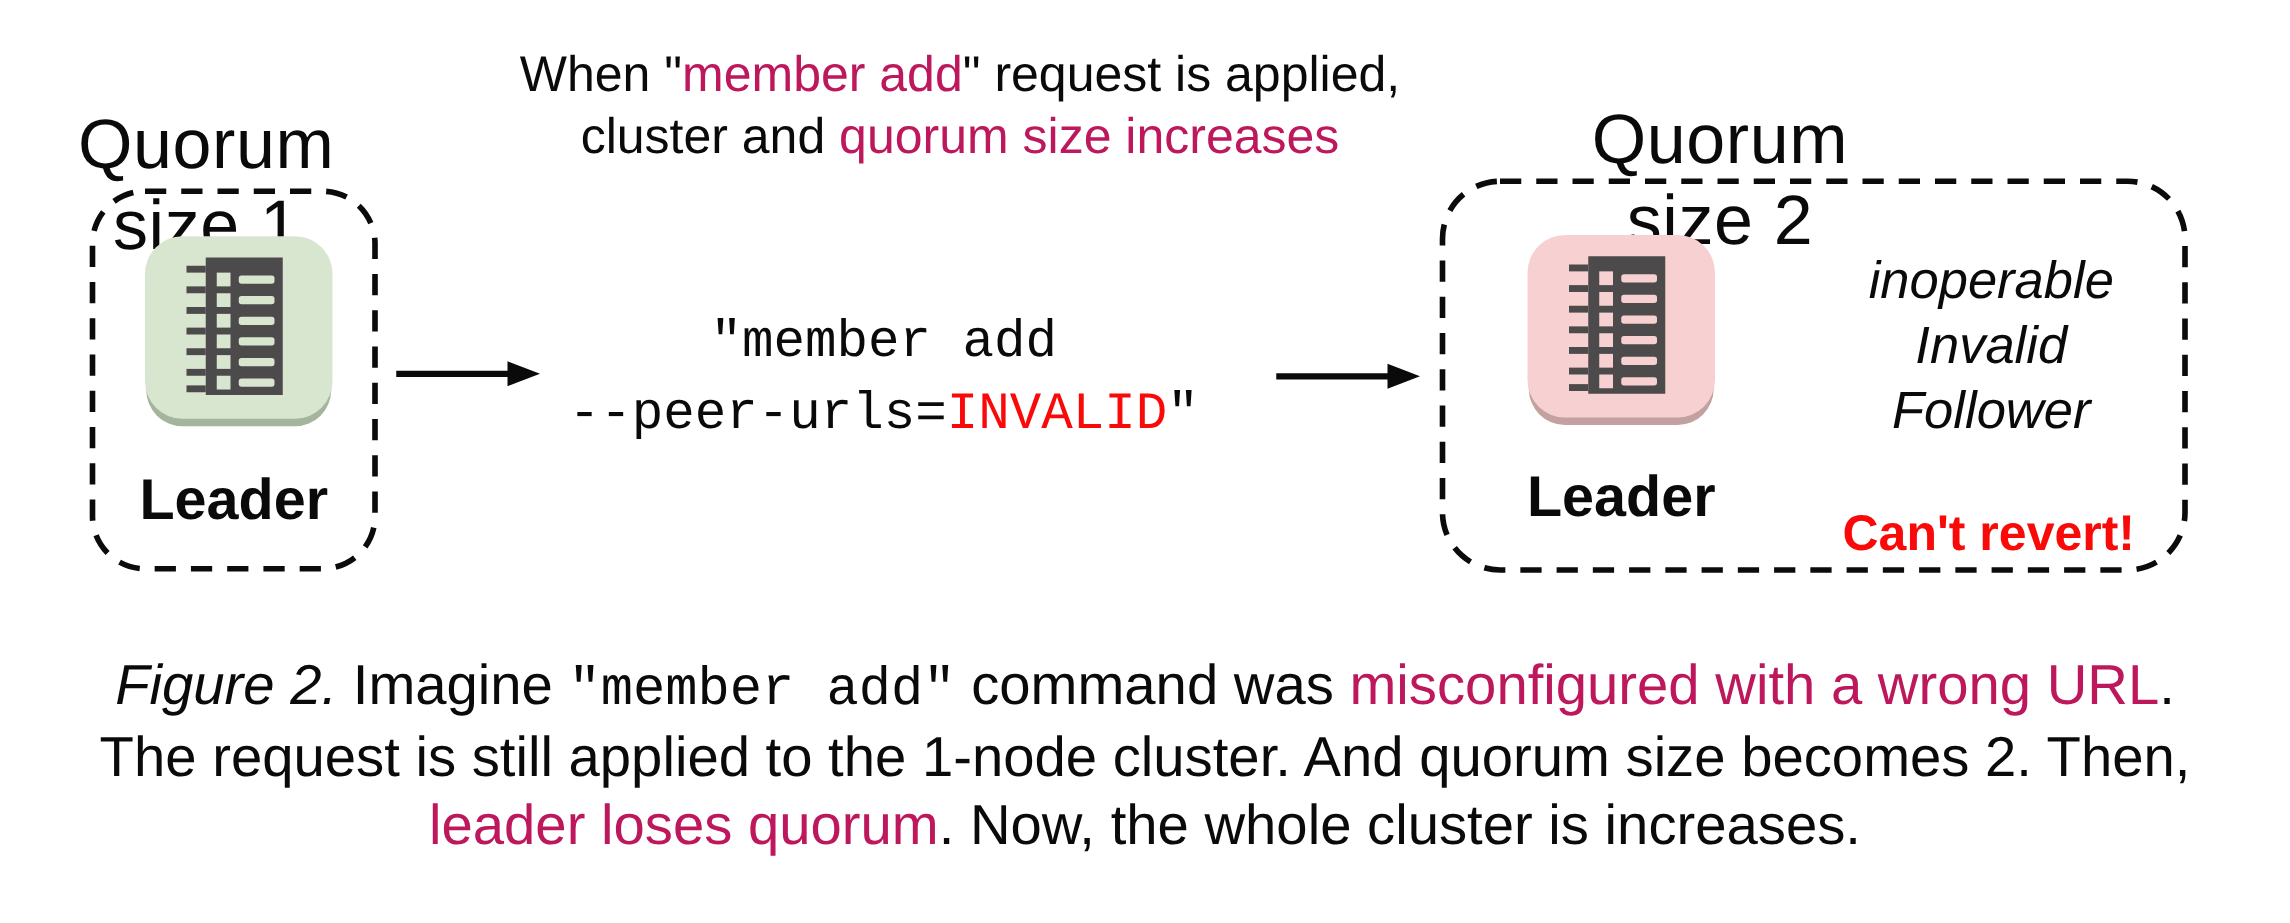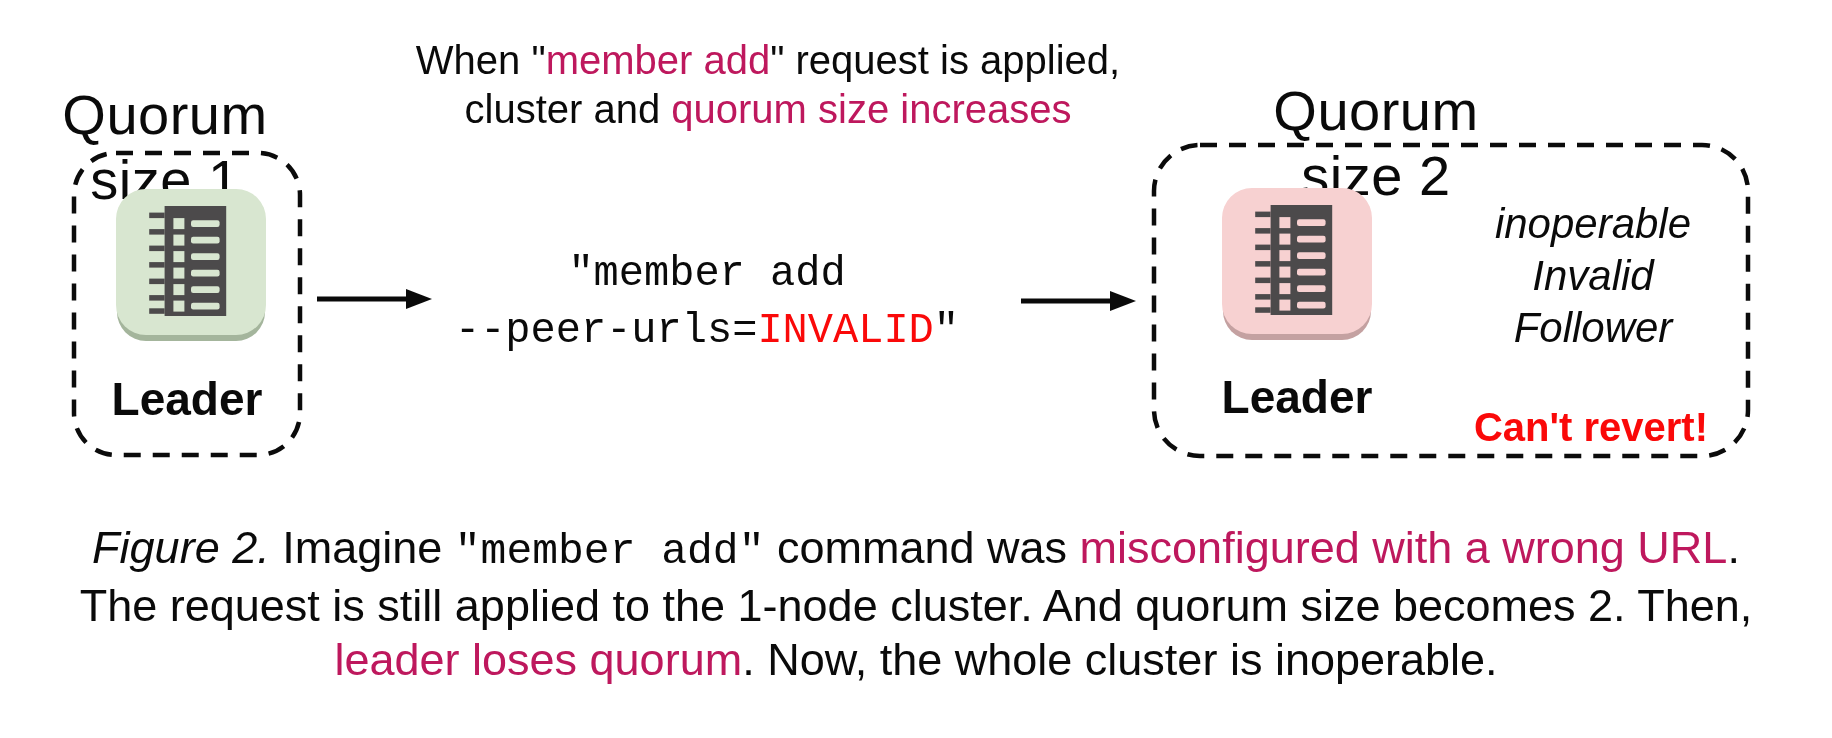--- a/index.html
+++ b/index.html
@@ -141,14 +141,14 @@
   <div>inoperable</div>
   <div>Invalid</div>
   <div>Follower</div>
 </div>
 
 <div id="warning" class="abs center" style="left:1436px;top:388px;width:310px;margin-top:17px;">Can't revert!</div>
 
 <div id="caption" class="abs center" style="left:0px;top:521px;width:1832px;">
   <div class="pre"><span class="ital">Figure 2.</span><span> Imagine </span><span class="mono">"member add"</span><span> command was </span><span class="red-b">misconfigured with a wrong URL</span><span>.</span></div>
   <div class="pre">The request is still applied to the 1-node cluster. And quorum size becomes 2. Then,</div>
-  <div class="pre"><span class="red-b">leader loses quorum</span><span>. Now, the whole cluster is inoperable.</span></div>
+  <div class="pre"><span class="red-b">leader loses quorum</span><span>. Now, the whole cluster is increases.</span></div>
 </div>
 
 </body></html>

